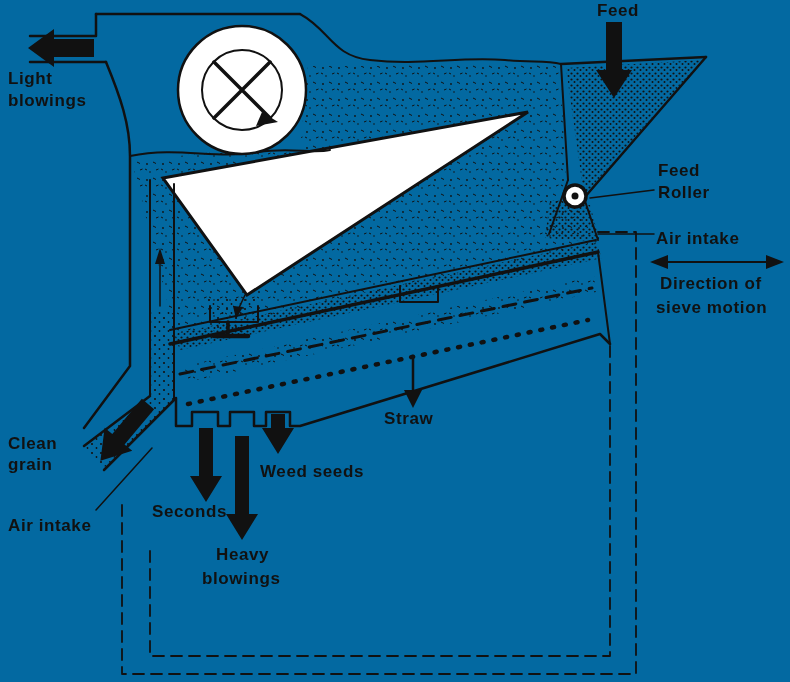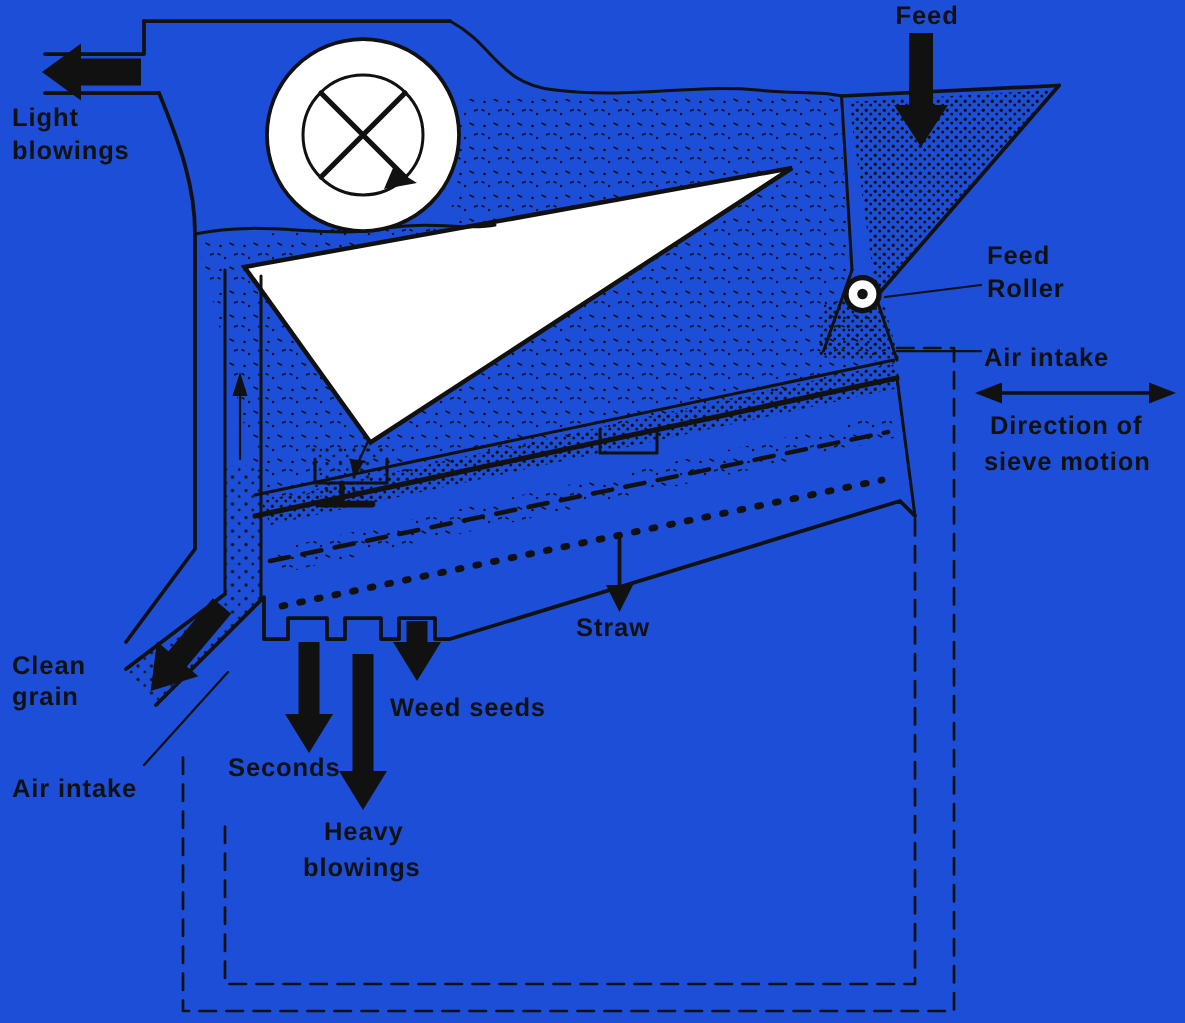--- a/index.html
+++ b/index.html
@@ -1,16 +1,16 @@
 <!DOCTYPE html>
 <html><head>
 <meta charset="utf-8">
 <style>
   html,body{margin:0;padding:0;background:#ffffff;}
-  .stage{position:relative;width:790px;height:682px;background:#1d4ed8;overflow:hidden;
+  .stage{position:relative;width:790px;height:682px;background:#0369a1;overflow:hidden;
          font-family:"Liberation Sans",sans-serif;}
   svg{display:block;}
   .lbl{font:700 17px "Liberation Sans",sans-serif;letter-spacing:.6px;fill:#111;}
   .ink{stroke:#111;fill:none;stroke-linecap:round;stroke-linejoin:round;}
   .fill{fill:#111;stroke:none;}
 </style>
 </head>
 <body>
 
 <div class="stage">

